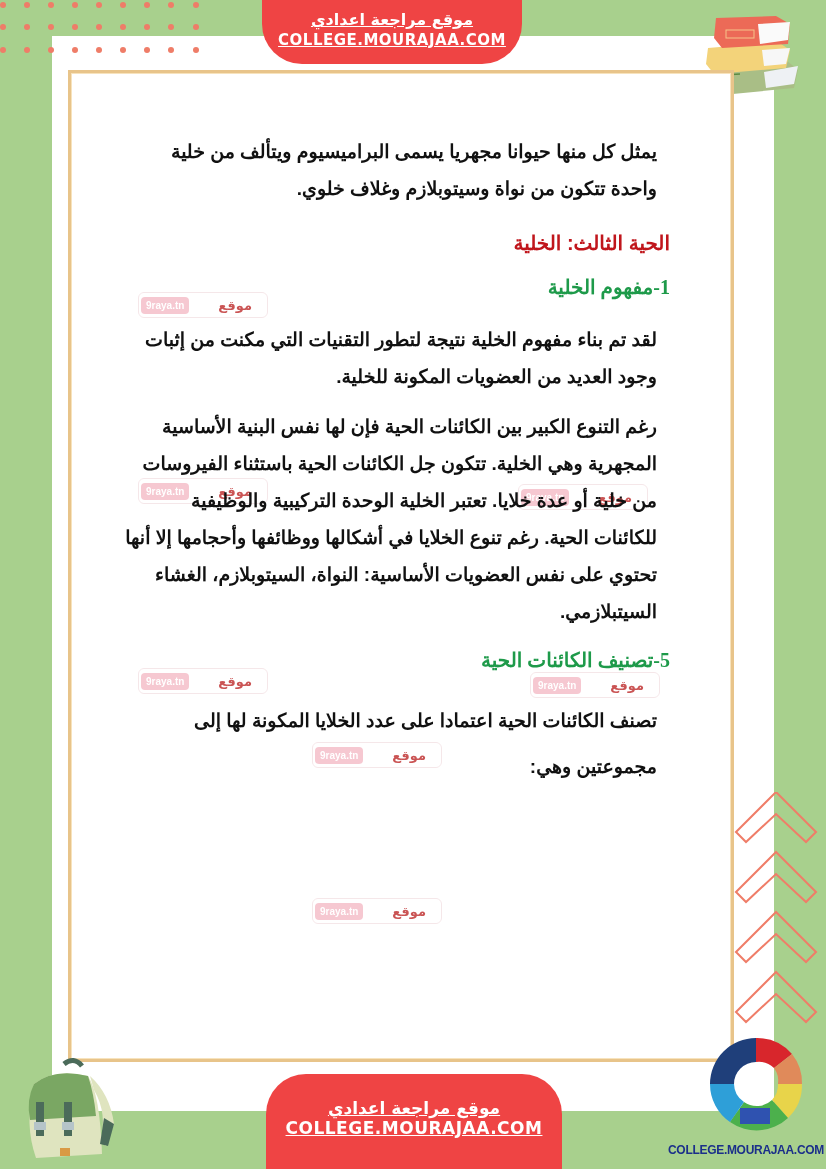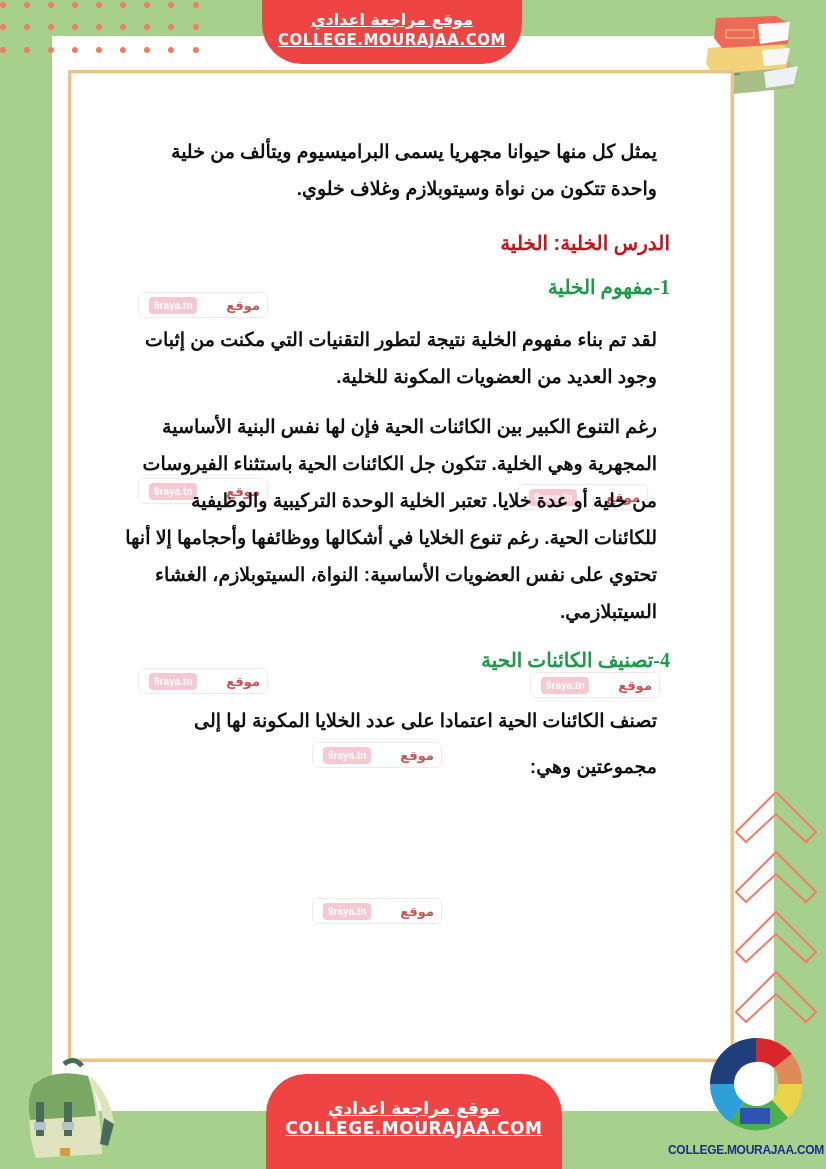--- a/index.html
+++ b/index.html
@@ -40,21 +40,21 @@
     direction:rtl; text-align:right; color:#111;
   }
   .para { font-weight:bold; font-size:19px; line-height:37px; margin:13px; font-family:"Liberation Sans", sans-serif; }
   .title-red { color:#c0161c; font-weight:bold; font-size:20px; margin:24px 0 20px 0; font-family:"Liberation Sans", sans-serif; }
   .title-green { color:#1e9a4a; font-weight:bold; font-size:20px; margin:0 0 22px 0; font-family:Liberation Serif, serif; }
   .watermark {
     position:absolute; height:24px; width:128px; border-radius:6px;
     border:1px solid #f2dfe2; background:rgba(255,255,255,0.6);
     display:flex; align-items:center; opacity:0.75;
   }
-  .watermark .wm-brand { background:#f4b6c2; color:#fff; font-size:10px; font-weight:bold; padding:3px 5px; border-radius:4px; margin-left:10px; font-family:"Liberation Sans", sans-serif; }
+  .watermark .wm-brand { background:#f4b6c2; color:#fff; font-size:10px; font-weight:bold; padding:3px 5px; border-radius:4px; margin-left:2px; font-family:"Liberation Sans", sans-serif; }
   .watermark .wm-ar { color:#b91c1c; font-size:13px; margin-left:29px; font-weight:bold; }
   .chevrons { position:absolute; left:734px; top:792px; width:84px; }
   .books { position:absolute; left:694px; top:10px; width:110px; height:88px; }
   .backpack { position:absolute; left:14px; top:1054px; width:100px; height:108px; }
   .logo { position:absolute; left:694px; top:1024px; width:124px; height:118px; }
   .logo-text { position:absolute; left:666px; top:1143px; width:160px; text-align:center; color:#1b2f8a; font-weight:bold; font-size:12px; font-family:"Liberation Sans", sans-serif; letter-spacing:-0.3px; }
 </style>
 </head>
 <body>
 
@@ -134,25 +134,25 @@
     <span class="wm-brand">9raya.tn</span>
     <span class="wm-ar">موقع</span>
   </div>
 <div class="watermark" style="left:312px;top:898px">
     <span class="wm-brand">9raya.tn</span>
     <span class="wm-ar">موقع</span>
   </div>
 
 <div class="content">
   <p class="para">يمثل كل منها حيوانا مجهريا يسمى البراميسيوم ويتألف من خلية واحدة تتكون من نواة وسيتوبلازم وغلاف خلوي.</p>
-  <div class="title-red">الدرس الخلية: الخلية</div>
+  <div class="title-red">الحية الثالث: الخلية</div>
   <div class="title-green">1-مفهوم الخلية</div>
   <p class="para" style="margin-top:12px">لقد تم بناء مفهوم الخلية نتيجة لتطور التقنيات التي مكنت من إثبات وجود العديد من العضويات المكونة للخلية.</p>
   <p class="para">رغم التنوع الكبير بين الكائنات الحية فإن لها نفس البنية الأساسية المجهرية وهي الخلية. تتكون جل الكائنات الحية باستثناء الفيروسات من خلية أو عدة خلايا. تعتبر الخلية الوحدة التركيبية والوظيفية للكائنات الحية. رغم تنوع الخلايا في أشكالها ووظائفها وأحجامها إلا أنها تحتوي على نفس العضويات الأساسية: النواة، السيتوبلازم، الغشاء السيتبلازمي.</p>
-  <div class="title-green" style="margin-top:18px;margin-bottom:26px">4-تصنيف الكائنات الحية</div>
+  <div class="title-green" style="margin-top:18px;margin-bottom:26px">5-تصنيف الكائنات الحية</div>
   <p class="para" style="line-height:46px">تصنف الكائنات الحية اعتمادا على عدد الخلايا المكونة لها إلى مجموعتين وهي:</p>
 </div>
 
 <svg class="chevrons" viewBox="0 0 84 240" height="240">
   <g fill="none" stroke="#ef7d68" stroke-width="2">
     <path d="M2 40 L42 0 L82 40 L72 50 L42 22 L12 50 Z"></path>
     <path d="M2 100 L42 60 L82 100 L72 110 L42 82 L12 110 Z"></path>
     <path d="M2 160 L42 120 L82 160 L72 170 L42 142 L12 170 Z"></path>
     <path d="M2 220 L42 180 L82 220 L72 230 L42 202 L12 230 Z"></path>
   </g>

